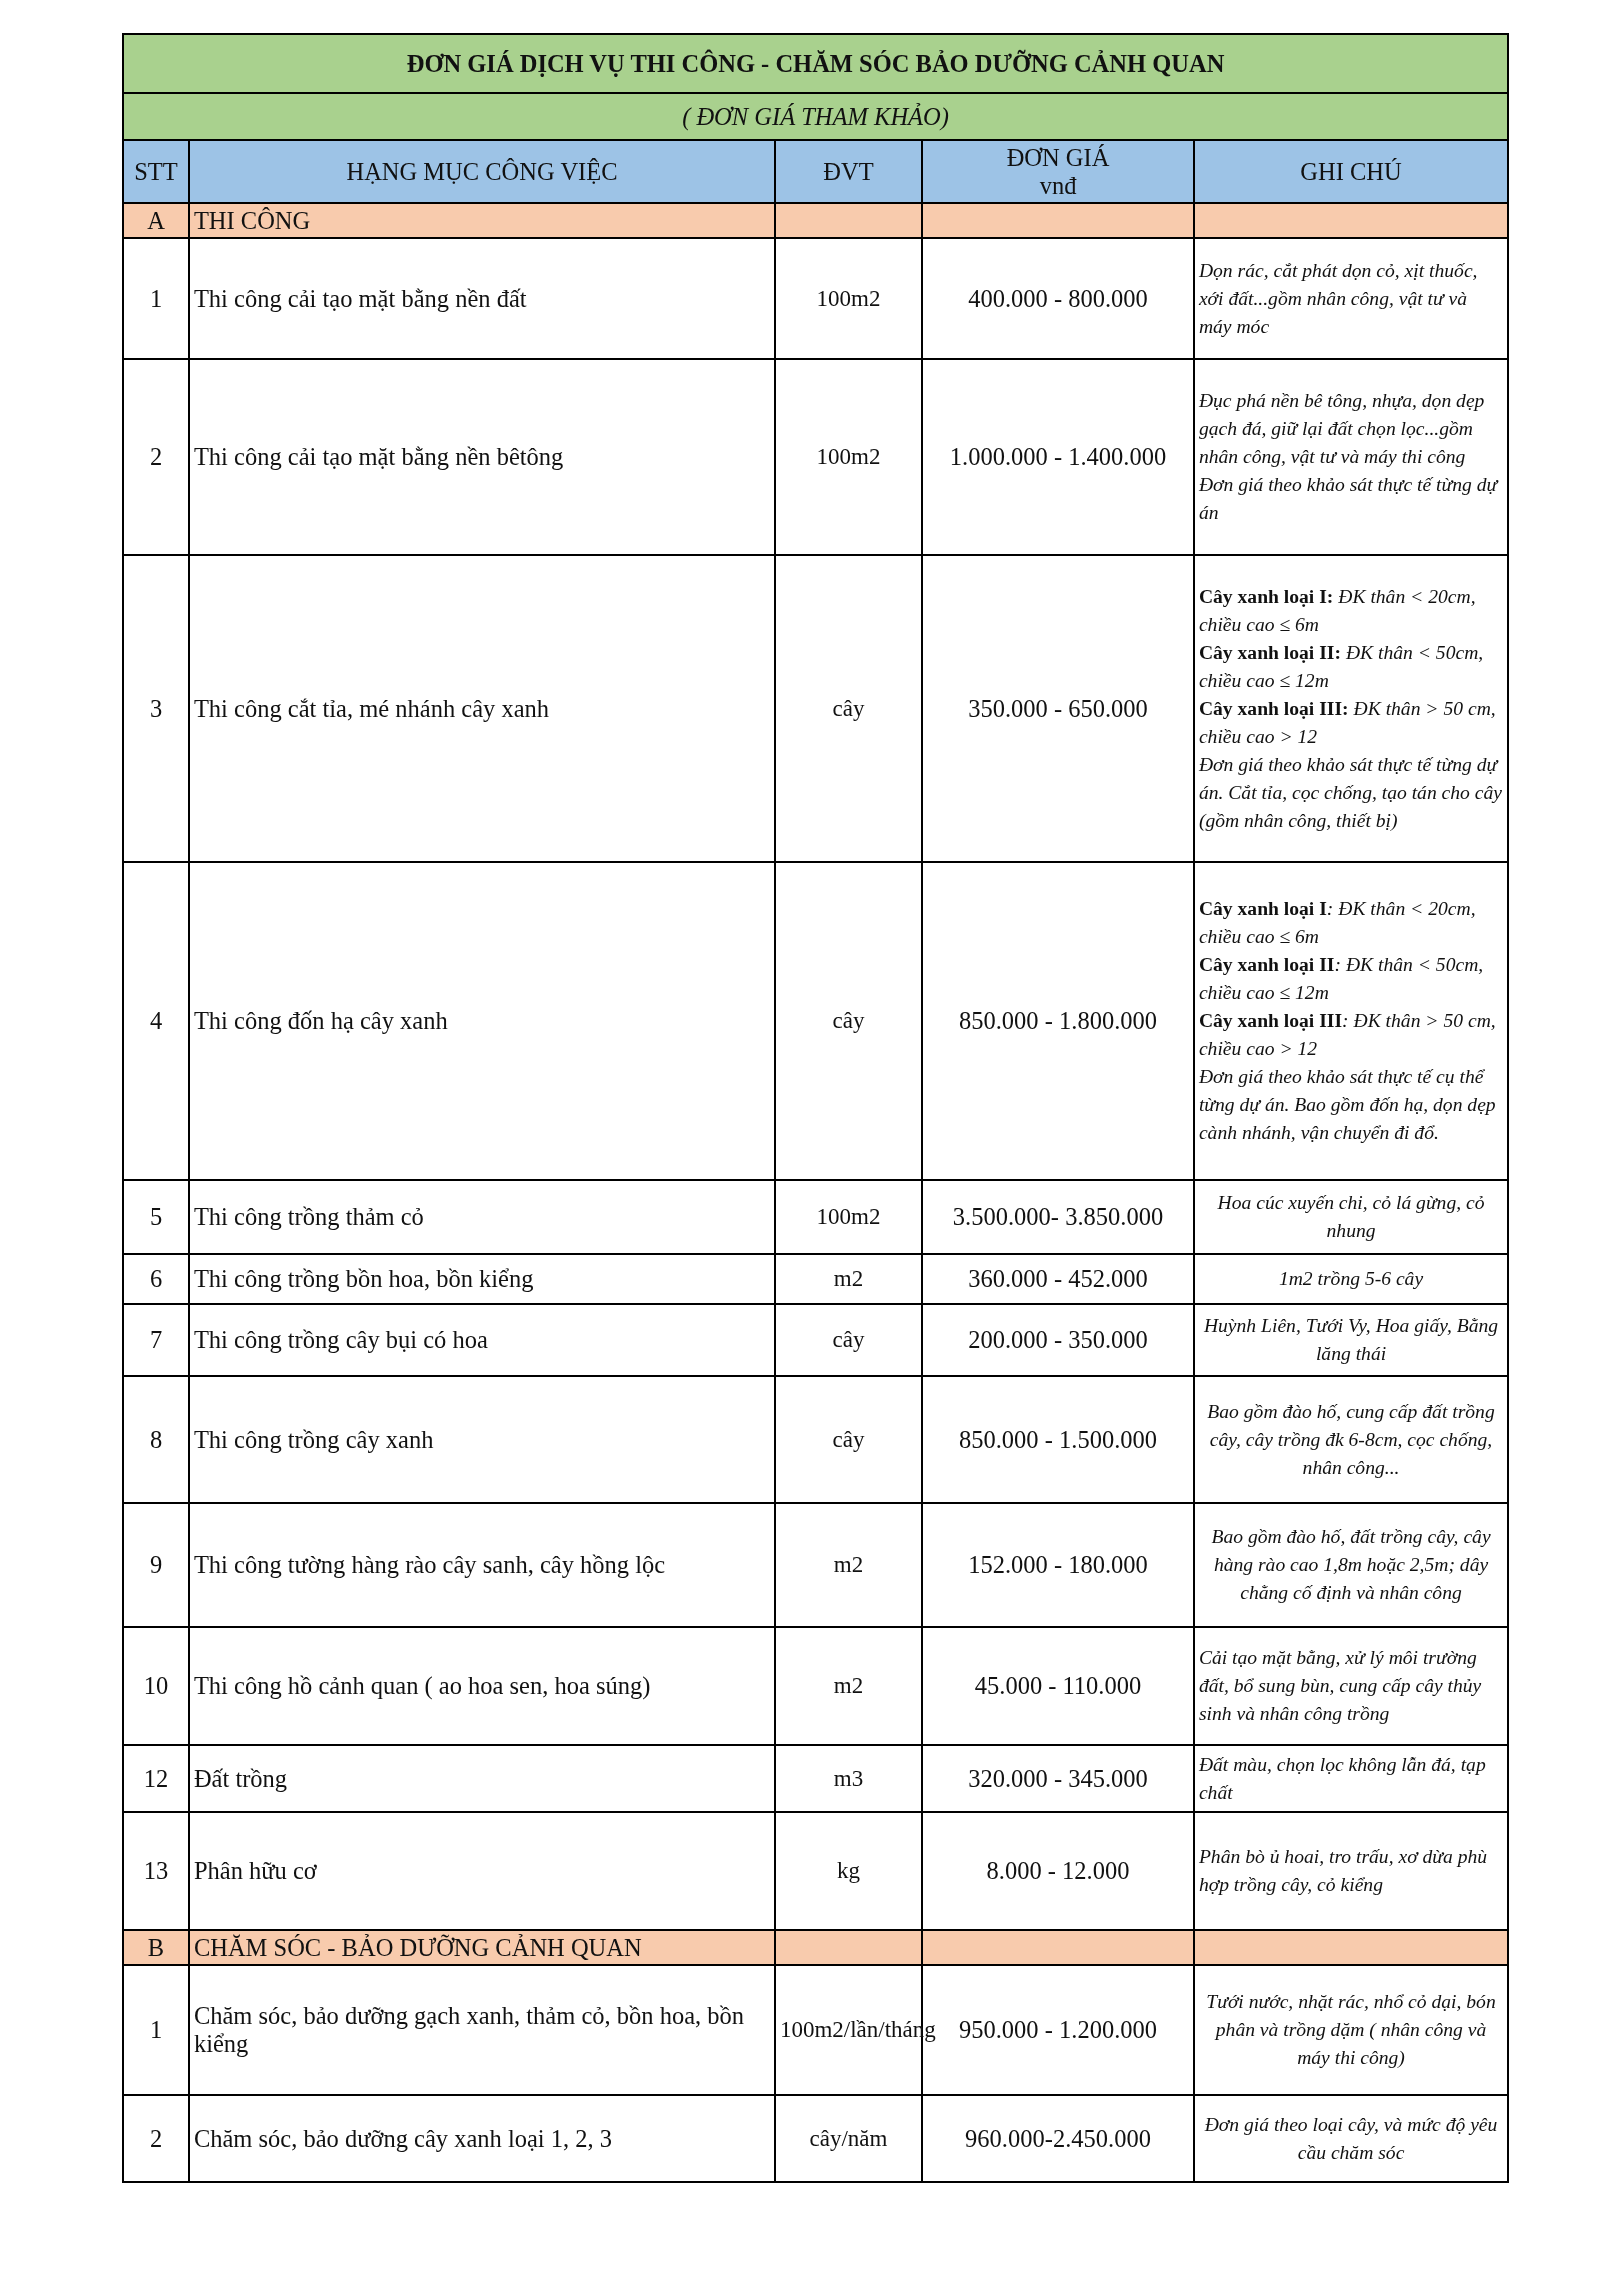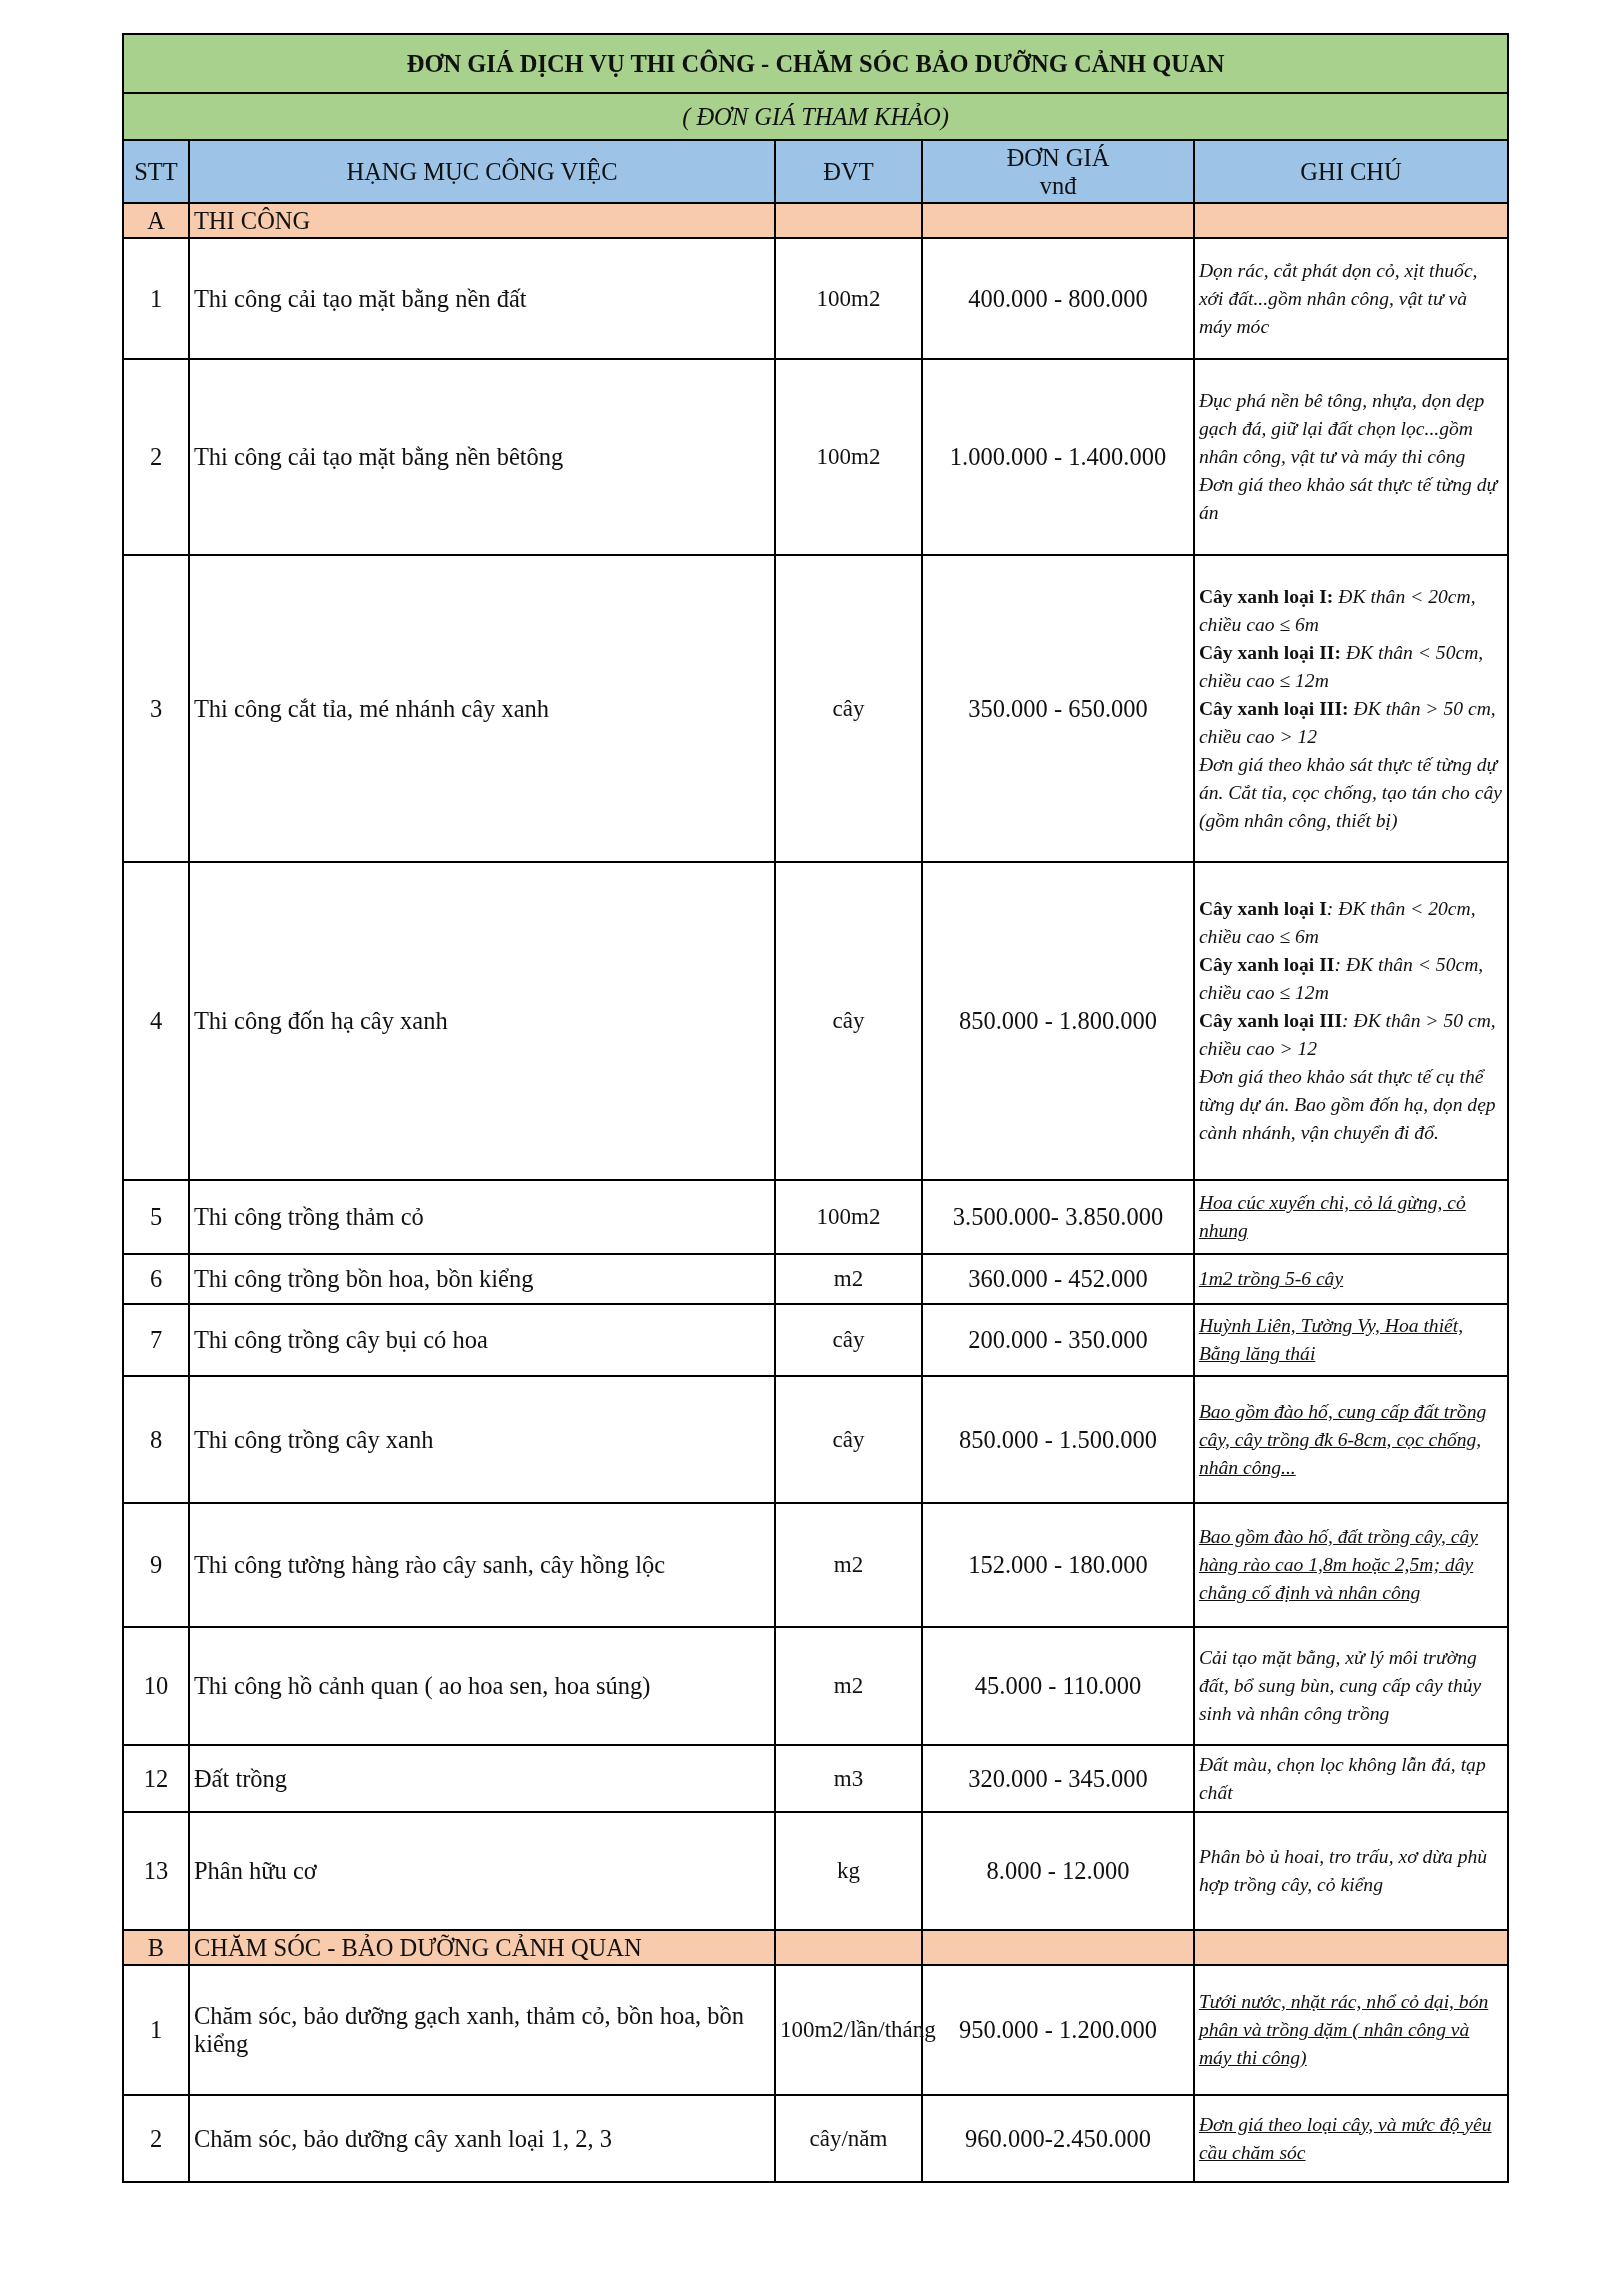--- a/index.html
+++ b/index.html
@@ -7,21 +7,21 @@
   table.price {
     position: absolute; left: 122px; top: 33px; width: 1385px;
     border-collapse: collapse; table-layout: fixed; padding-left: 40px;
   }
   table.price td { border: 2.9px solid #000; padding: 0 3.9px; vertical-align: middle; }
   .c-stt { width: 59px; text-align: center; font-size: 24.5px; }
   .c-name { width: 578px; font-size: 24.5px; text-align: left; }
   .c-dvt { width: 139px; text-align: center; font-size: 23px; }
   .c-price { width: 265px; text-align: center; font-size: 24.5px; }
   .c-note { width: 304px; font-size: 19.6px; font-style: italic; line-height: 28px; }
-  .note-center { text-align: left; text-decoration: underline; }
+  .note-center { text-align: center; }
   .note-left { text-align: left; }
   .green { background: #a9d18e; }
   .blue { background: #9dc3e6; }
   .peach { background: #f8cbad; }
   .title { text-align: center; font-weight: bold; font-size: 24.5px; height: 57px; }
   .subtitle { text-align: center; font-style: italic; font-size: 24.5px; height: 45px; }
   .hdr td { text-align: center; font-size: 24.5px; height: 61px; line-height: 27.4px; }
   .sec td { height: 33px; font-size: 24.5px; }
   .note-line { display: block; }
   .b { font-weight: bold; font-style: normal; }
@@ -121,21 +121,21 @@
         <td class="c-note note-center">
           <span class="note-line">1m2 trồng 5-6 cây</span>
         </td>
       </tr>
       <tr style="height: 72px;">
         <td class="c-stt">7</td>
         <td class="c-name">Thi công trồng cây bụi có hoa</td>
         <td class="c-dvt">cây</td>
         <td class="c-price">200.000 - 350.000</td>
         <td class="c-note note-center">
-          <span class="note-line">Huỳnh Liên, Tường Vy, Hoa thiết, Bằng lăng thái</span>
+          <span class="note-line">Huỳnh Liên, Tưới Vy, Hoa giấy, Bằng lăng thái</span>
         </td>
       </tr>
       <tr style="height: 127px;">
         <td class="c-stt">8</td>
         <td class="c-name">Thi công trồng cây xanh</td>
         <td class="c-dvt">cây</td>
         <td class="c-price">850.000 - 1.500.000</td>
         <td class="c-note note-center">
           <span class="note-line">Bao gồm đào hố, cung cấp đất trồng cây, cây trồng đk 6-8cm, cọc chống, nhân công...</span>
         </td>

